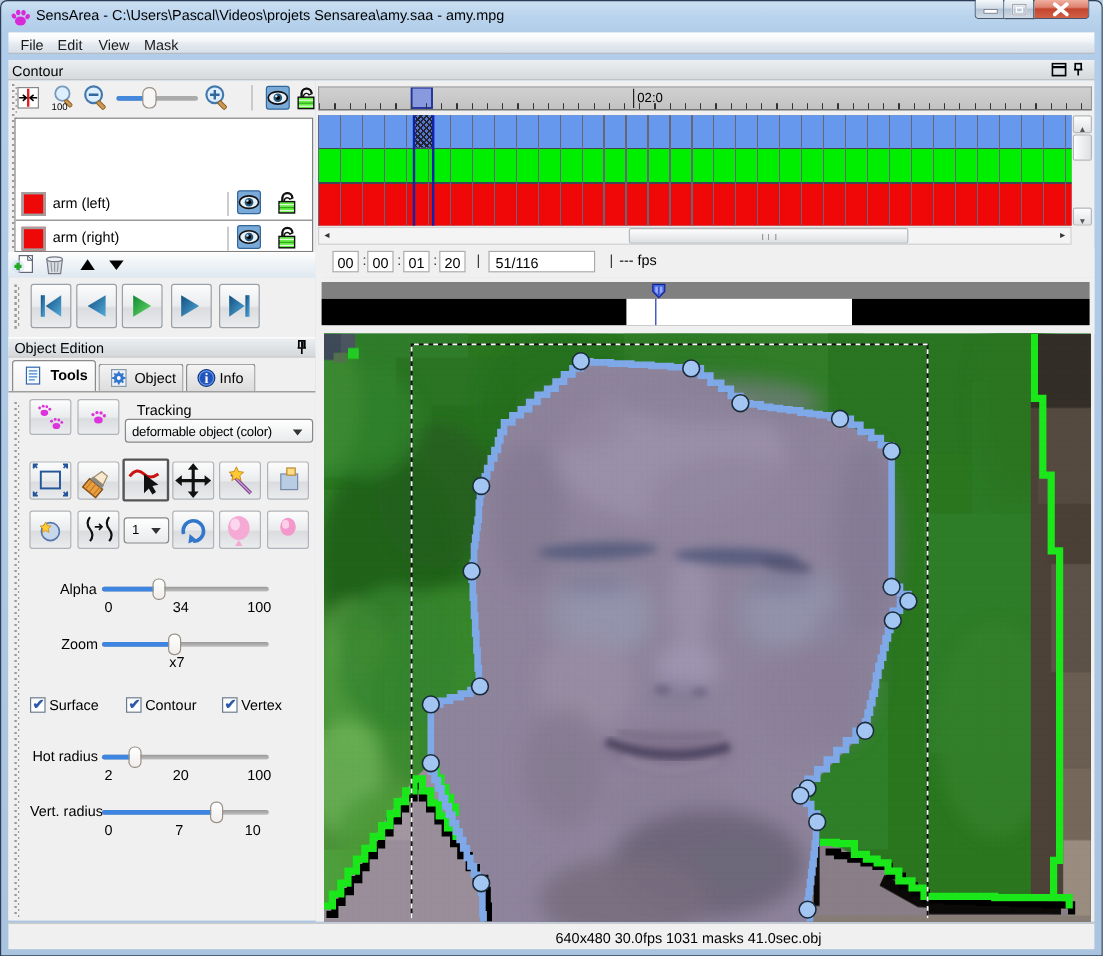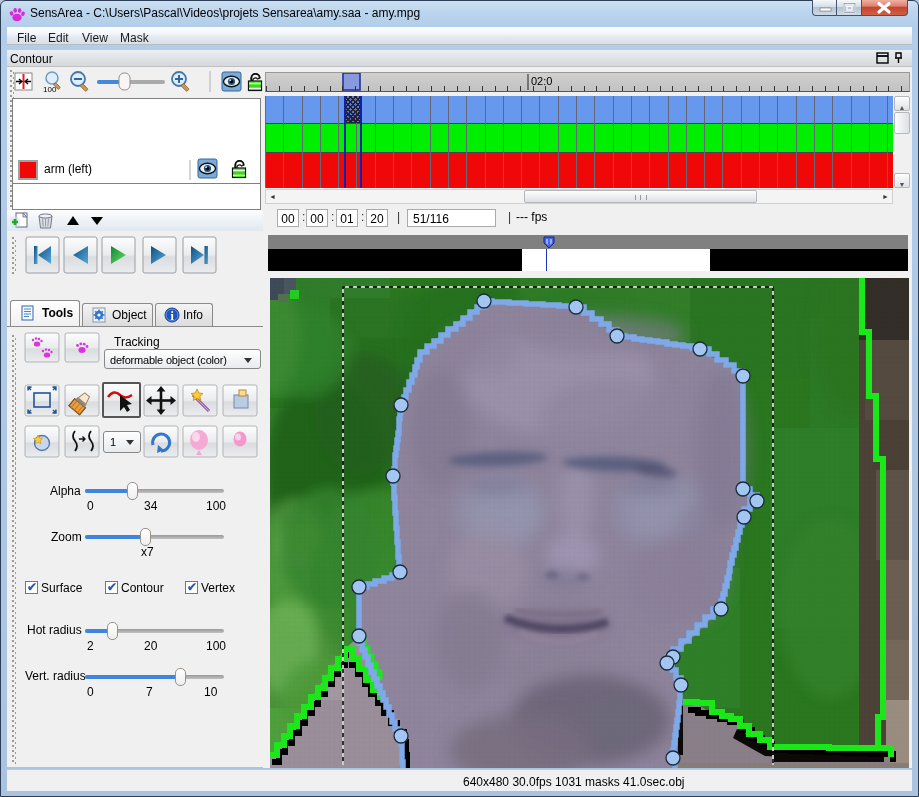--- a/index.html
+++ b/index.html
@@ -199,20 +199,33 @@
       <svg class="rowsvg" width="70" height="24" style="position:absolute;right:2px;top:2px">
           <line x1="2" y1="2" x2="2" y2="22" stroke="#aaa"></line>
           <g transform="translate(10,1)">
             <use href="#eyeicon"></use>
           </g>
           <g transform="translate(42,1)">
             <use href="#lockicon"></use>
           </g>
         </svg>
       </div>
+    <div class="trow" style="top:86px">
+        <div class="tsq" style="background:#ee0808;border-color:#a0a0a0"></div>
+        <span class="tname">arm (right)</span>
+      <svg class="rowsvg" width="70" height="24" style="position:absolute;right:2px;top:2px">
+          <line x1="2" y1="2" x2="2" y2="22" stroke="#aaa"></line>
+          <g transform="translate(10,1)">
+            <use href="#eyeicon"></use>
+          </g>
+          <g transform="translate(42,1)">
+            <use href="#lockicon"></use>
+          </g>
+        </svg>
+      </div>
   </div>
   <div id="tl-bottombar">
     <svg width="256" height="21">
 
       <rect x="9" y="3" width="11" height="14" fill="#fff" stroke="#667"></rect>
       <path d="M16 3 l4 4 h-4 z" fill="#cdd" stroke="#667" stroke-width="0.8"></path>
       <circle cx="8" cy="12" r="5.5" fill="#cfe0f0" opacity="0.55"></circle>
       <path d="M5 12 h6 M8 9 v6" stroke="#22aa22" stroke-width="2.6"></path>
 
       <path d="M32 6 h13 l-1.5 12 h-10 z" fill="#d8dde2" stroke="#778"></path>
@@ -289,20 +302,27 @@
         <rect class="tb" x="136" y="6" width="33" height="36" rx="2" fill="url(#btngrad)" stroke="#9aa0a6"></rect>
         <rect class="tb" x="176" y="6" width="33" height="36" rx="2" fill="url(#btngrad)" stroke="#9aa0a6"></rect>
       </g>
       <rect x="27" y="15" width="3.5" height="18" fill="url(#blutri)"></rect>
       <path d="M44 15 L44 33 L31 24 Z" fill="url(#blutri)"></path>
       <path d="M81 15 L81 33 L66 24 Z" fill="url(#blutri)"></path>
       <path d="M104 15 L104 33 L119 24 Z" fill="url(#grntri)"></path>
       <path d="M144 15 L144 33 L159 24 Z" fill="url(#blutri)"></path>
       <path d="M184 15 L184 33 L197 24 Z" fill="url(#blutri)"></path>
       <rect x="197.5" y="15" width="3.5" height="18" fill="url(#blutri)"></rect>
+    </svg>
+  </div>
+  <div id="oe-header">
+      <span style="position:absolute;left:5px;top:1px">Object Edition</span>
+    <svg width="12" height="14" style="position:absolute;right:5px;top:1px">
+      <path d="M3 1 h5 v6 h-5 z M2 7 h7 M5.5 7 v5" stroke="#000" stroke-width="1.4" fill="none"></path>
+      <path d="M6 1.5 v5" stroke="#000" stroke-width="2.2"></path>
     </svg>
   </div>
   <div id="tabs">
     <div class="tab active" style="left:3px;width:70px">
         <span style="position:absolute;left:31px;top:5px">Tools</span>
       <svg width="14" height="16" style="position:absolute;left:10px;top:4px">
           <rect x="1" y="1" width="11" height="14" fill="#f4f8ff" stroke="#3366aa"></rect>
           <g stroke="#4488cc">
             <line x1="3" y1="4" x2="10" y2="4"></line>
             <line x1="3" y1="6.5" x2="10" y2="6.5"></line>

